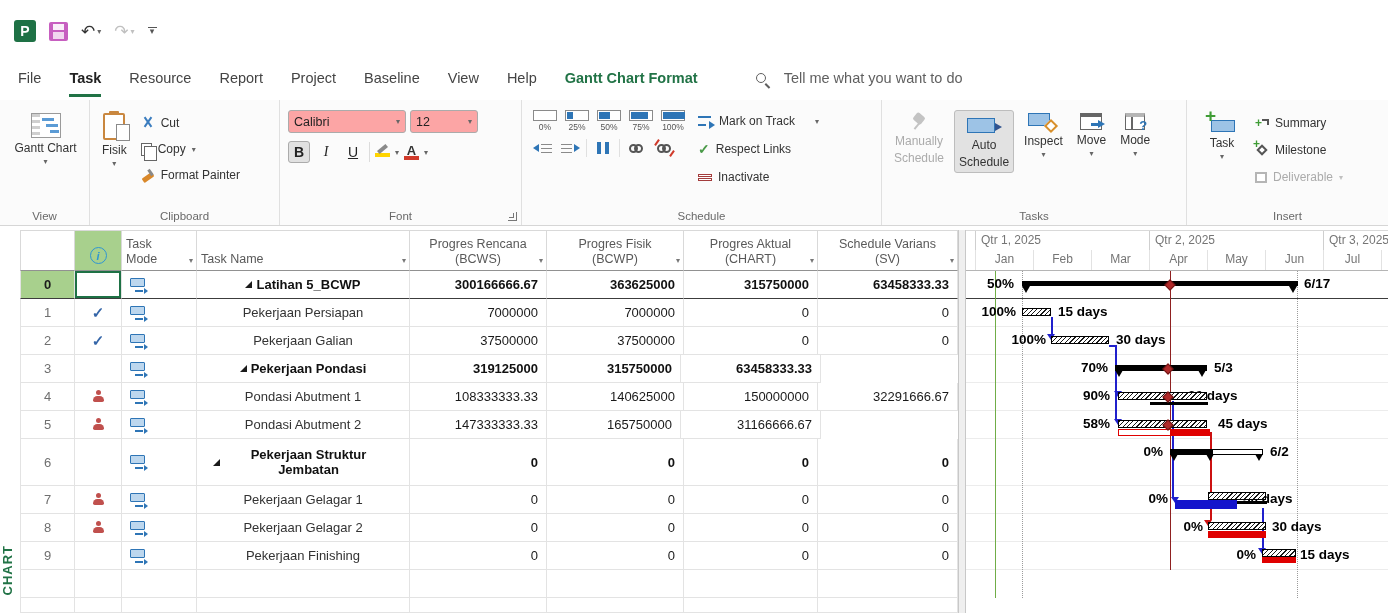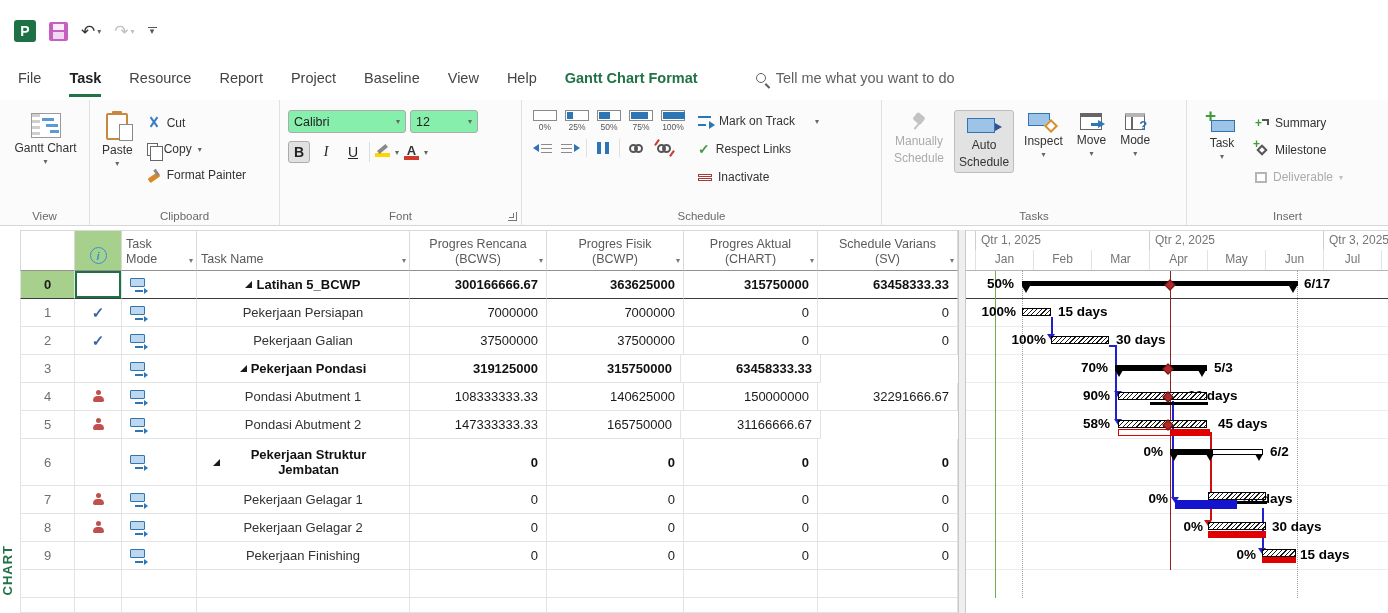--- a/index.html
+++ b/index.html
@@ -20,21 +20,21 @@
   .qat-custom .c{font-size:9px;line-height:8px}
   .wintitle{position:absolute;left:218px;top:26px;font-size:15px;color:#404040}
 
   
   .tabrow{position:absolute;left:0;top:56px;width:1388px;height:44px;background:#fff;display:flex;align-items:center}
   #tabstrip{display:flex;align-items:center;gap:28px;padding-left:18px;height:100%}
   .tab{font-size:14.5px;color:#444;position:relative;height:100%;display:flex;align-items:center;cursor:default;white-space:nowrap}
   .tab.active{font-weight:bold;color:#222}
   .tab.active:after{content:"";position:absolute;left:0;right:0;bottom:3px;height:3px;background:#217346}
   .tab.contextual{color:#217346;font-weight:bold}
-  .searchbox{display:flex;align-items:center;gap:10px;margin-left:58px;color:#5f5f5f;font-size:14.5px}
+  .searchbox{display:flex;align-items:center;gap:18px;margin-left:58px;color:#5f5f5f;font-size:14.5px}
   .mag{width:10px;height:10px;border:1.8px solid #5f5f5f;border-radius:50%;position:relative}
   .mag:after{content:"";position:absolute;left:9px;top:9px;width:6px;height:1.8px;background:#5f5f5f;transform:rotate(45deg);transform-origin:0 0}
 
   
   .ribbon{position:absolute;left:0;top:100px;width:1388px;height:126px;background:#fbfbfb;border-bottom:1px solid #d6d6d6;display:flex}
   .group{position:relative;height:100%;border-right:1px solid #e0e0e0;padding:8px 6px 18px 8px}
   .glabel{position:absolute;bottom:3px;left:0;right:0;text-align:center;font-size:11.5px;color:#696969}
   .bigbtn{display:flex;flex-direction:column;align-items:center;justify-content:flex-start;gap:3px;font-size:12px;line-height:14px;color:#333;text-align:center;padding:3px 4px;border-radius:3px}
   .bigbtn.sel{background:#e2e2e2;border:1px solid #bdbdbd}
   .bigbtn.dis{color:#ababab}
@@ -51,21 +51,21 @@
   .clip:after{content:"";position:absolute;right:-7px;bottom:-3px;width:12px;height:15px;background:#fff;border:1.5px solid #8a8a8a}
   .scissors{position:relative;width:14px;height:14px}
   .scissors:before,.scissors:after{content:"";position:absolute;left:6px;top:0;width:2px;height:12px;background:#3b7dbf}
   .scissors:before{transform:rotate(35deg)}.scissors:after{transform:rotate(-35deg)}
   .copyic{width:11px;height:13px;border:1.5px solid #666;background:#fff;position:relative}
   .copyic:before{content:"";position:absolute;left:2px;top:2px;width:11px;height:13px;border:1.5px solid #666;background:#fff}
   .brush{position:relative;width:14px;height:14px}
   .brush:before{content:"";position:absolute;left:1px;top:7px;width:12px;height:5px;background:#d9882a;border-radius:1px;transform:rotate(-35deg)}
   .brush:after{content:"";position:absolute;left:8px;top:1px;width:3px;height:7px;background:#8a8a8a;transform:rotate(-35deg)}
   
-  .combo{display:flex;align-items:center;justify-content:space-between;border:1px solid #ababab;border-radius:3px;background:#86efac;height:23px;font-size:12.5px;padding:0 5px;color:#222}
+  .combo{display:flex;align-items:center;justify-content:space-between;border:1px solid #ababab;border-radius:3px;background:#fca5a5;height:23px;font-size:12.5px;padding:0 5px;color:#222}
   .fmtbtn{width:22px;height:22px;display:flex;align-items:center;justify-content:center;font-size:14px;border-radius:3px;color:#222}
   .fmtbtn.on{background:#e1e1e1;border:1px solid #ababab}
   .under{ text-decoration:underline}
   .hl-ic{display:flex;flex-direction:column;align-items:center;line-height:10px}
   .hl-pen{width:11px;height:4px;background:#8a8a8a;transform:rotate(-40deg);margin-bottom:2px}
   .hl-bar{width:15px;height:4px;background:#ffd400}
   .fc-ic{display:flex;flex-direction:column;align-items:center;line-height:11px;font-size:13px;font-weight:bold;color:#333}
   .fc-bar{width:15px;height:4px;background:#d03a2b}
   .launcher{position:absolute;right:4px;bottom:4px;width:9px;height:9px;border-right:1.5px solid #777;border-bottom:1.5px solid #777}
   .launcher:before{content:"";position:absolute;right:2px;bottom:2px;width:4px;height:4px;border-right:1.5px solid #777;border-bottom:1.5px solid #777;transform:rotate(0deg)}
@@ -223,21 +223,21 @@
         </span>
       <span>Gantt Chart</span>
       <span class="caret">▾</span>
     </div>
     <div class="glabel">View</div>
   </div>
 
   <div class="group" style="width:190px;display:flex;gap:10px">
     <div class="bigbtn" style="margin-top:2px">
       <span class="clip"></span>
-      <span>Paste</span>
+      <span>Fisik</span>
       <span class="caret">▾</span>
     </div>
     <div style="display:flex;flex-direction:column;gap:4px;padding-top:4px">
       <div class="smallrow">
           <span class="scissors"></span>
           <span>Cut</span>
         </div>
       <div class="smallrow">
           <span class="copyic"></span>
           <span>Copy</span>

